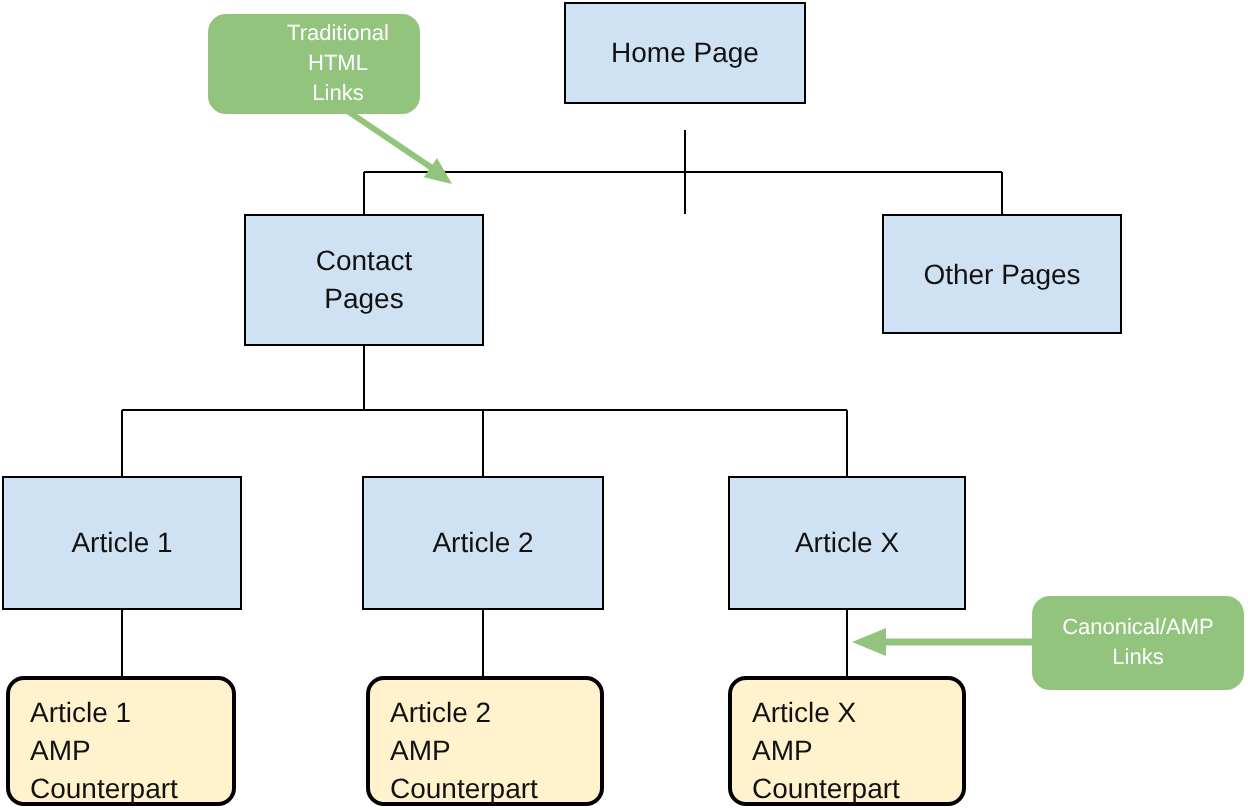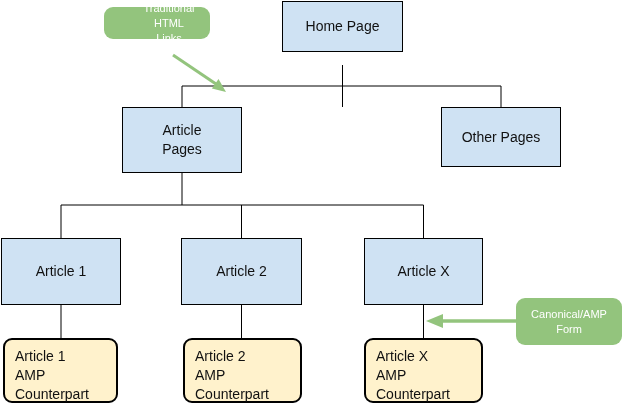--- a/index.html
+++ b/index.html
@@ -61,60 +61,60 @@
   #n-home     { left: 282px; top: 1px;   width: 121px; height: 51px; }
   #n-category { left: 122px; top: 107px; width: 120px; height: 66px; }
   #n-contact  { left: 282px; top: 107px; width: 120px; height: 66px; }
   #n-other    { left: 441px; top: 107px; width: 120px; height: 60px; }
   #n-article1 { left: 1px;   top: 238px; width: 120px; height: 67px; }
   #n-article2 { left: 181px; top: 238px; width: 121px; height: 67px; }
   #n-articleX { left: 364px; top: 238px; width: 119px; height: 67px; }
   #n-amp1     { left: 3px;   top: 338px; width: 115px; height: 65px; }
   #n-amp2     { left: 183px; top: 338px; width: 119px; height: 65px; }
   #n-ampX     { left: 364px; top: 338px; width: 119px; height: 65px; }
-  #c-traditional { left: 104px; top: 7px;   width: 106px; height: 32px; padding-left: 24px; }
+  #c-traditional { left: 104px; top: 7px;   width: 106px; height: 50px; padding-left: 24px; }
   #c-canonical   { left: 516px; top: 298px; width: 106px; height: 47px; }
 
   .connector { stroke: var(--c-connector, #000); stroke-width: 1; fill: none; }
   .g-arrow-line { stroke: var(--c-callout, #93c47d); fill: none; }
   .g-arrow-head { fill: var(--c-callout, #93c47d); stroke: none; }
 </style>
 </head>
 <body>
 
 <div id="canvas">
 
   <svg class="layer" viewBox="0 0 624 405" aria-hidden="true">
     <path class="connector" d="M342.5,65 V86 M182,86 H501 M182,86 V107 M342.5,86 V107 M501,86 V107"></path>
     <path class="connector" d="M182,173 V205 M61,205 H423.5 M61,205 V238 M241.5,205 V238 M423.5,205 V238"></path>
     <path class="connector" d="M61,305 V338 M241.5,305 V338 M423.5,305 V338"></path>
   </svg>
 
   <div class="node page-box" id="n-home">Home Page</div>
-  <div class="node page-box" id="n-category">Article
+  <div class="node page-box" id="n-category">Contact
 Pages</div>
   <div class="node page-box" id="n-other">Other Pages</div>
   <div class="node page-box" id="n-article1">Article 1</div>
   <div class="node page-box" id="n-article2">Article 2</div>
   <div class="node page-box" id="n-articleX">Article X</div>
 
   <div class="node amp-box" id="n-amp1">Article 1
 AMP
 Counterpart</div>
   <div class="node amp-box" id="n-amp2">Article 2
 AMP
 Counterpart</div>
   <div class="node amp-box" id="n-ampX">Article X
 AMP
 Counterpart</div>
 
   <div class="callout" id="c-traditional">Traditional HTML
 Links</div>
   <div class="callout" id="c-canonical">Canonical/AMP
-Form</div>
+Links</div>
 
   <svg class="layer" viewBox="0 0 624 405" aria-hidden="true">
     <g>
       <line class="g-arrow-line" x1="173" y1="55" x2="216" y2="84" stroke-width="3"></line>
       <polygon class="g-arrow-head" points="226,92 211.9,88.6 218.5,79.0"></polygon>
     </g>
     <g>
       <line class="g-arrow-line" x1="516" y1="321" x2="442" y2="321" stroke-width="3.5"></line>
       <polygon class="g-arrow-head" points="426,321 443,314 443,328"></polygon>
     </g>

